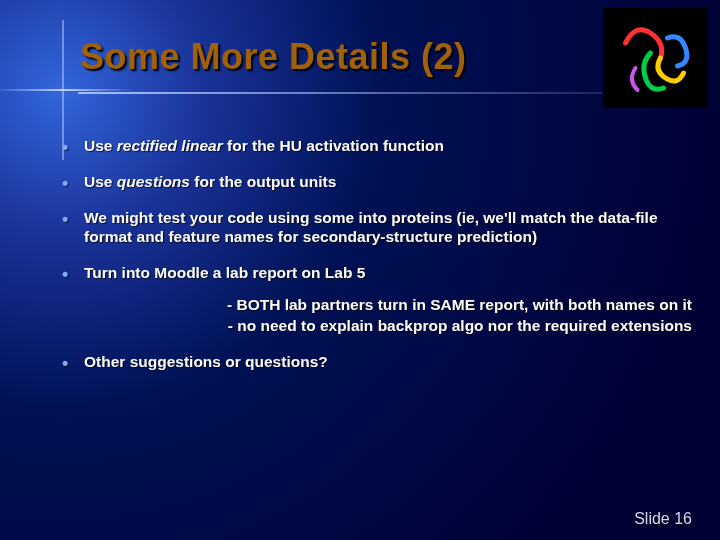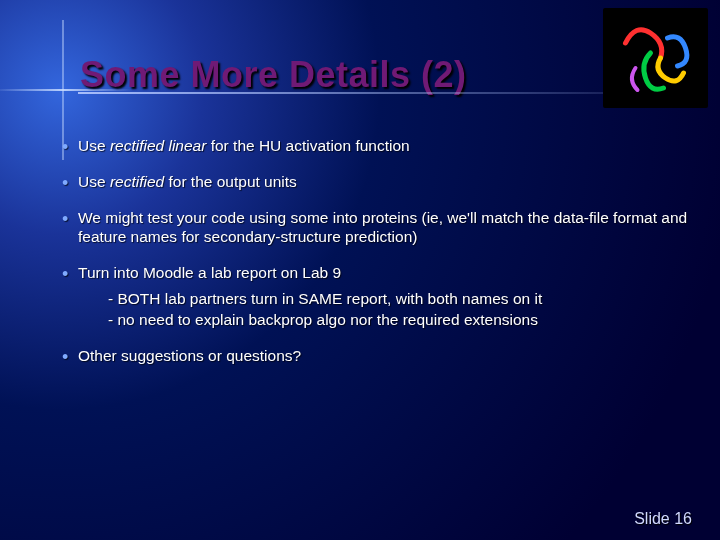--- a/index.html
+++ b/index.html
@@ -22,25 +22,25 @@
     content: "";
     position: absolute;
     background: linear-gradient(to right, rgba(120,180,255,0), rgba(200,220,255,0.9), rgba(120,180,255,0));
     left: 50%; top: 50%;
     transform: translate(-50%,-50%);
   }
   .flare::before { width: 140px; height: 2px; }
   .flare::after  { width: 2px; height: 140px; }
   .title {
     position: absolute;
-    top: 54px; left: 80px;
+    top: 36px; left: 80px;
     font-family: Tahoma, Verdana, sans-serif;
     font-size: 36px;
     font-weight: bold;
-    color: #701a75;
+    color: #a16207;
     text-shadow: 2px 2px 2px #000;
     letter-spacing: 0.5px;
     text-align: right;
   }
   .title-underline {
     position: absolute;
     top: 92px; left: 78px;
     width: 590px;
     height: 2px;
     background: linear-gradient(to right, rgba(180,200,255,0.9), rgba(180,200,255,0.05));
@@ -56,34 +56,36 @@
   .protein svg { width: 100%; height: 100%; }
   .content {
     position: absolute;
     top: 136px; left: 62px; right: 28px;
     font-size: 15.5px;
     line-height: 1.28;
   }
   .content li {
     list-style: none;
     position: relative;
-    padding-left: 16px;
+    padding-left: 22px;
     margin-bottom: 16px;
     text-shadow: 1px 1px 1px rgba(0,0,0,0.7);
+    font-weight: bold;
   }
   .content li::before {
     content: "•";
     position: absolute;
     left: 0; top: 0;
     color: #7faaff;
     font-size: 18px;
   }
   .content .sub {
-    margin-top: 6px;
+    margin-top: 12px;
     padding-left: 30px;
+    text-align: right;
   }
   .content .sub div { margin-bottom: 1px; }
   em.term { font-style: italic; }
   .footer {
     position: absolute;
     bottom: 12px; right: 28px;
     font-size: 16px;
     color: #d0d8ff;
     text-shadow: 1px 1px 1px #000;
   }
@@ -104,27 +106,27 @@
     <path d="M62 30 Q 75 25 80 40 Q 85 55 72 58" stroke="#3388ff" stroke-width="5" fill="none" stroke-linecap="round"></path>
     <path d="M30 60 Q 22 72 32 82" stroke="#cc55ee" stroke-width="4" fill="none" stroke-linecap="round"></path>
   </svg>
 </div>
 
 <ul class="content">
   <li>
     <span>Use </span><em class="term">rectified linear</em><span> for the HU activation function</span>
   </li>
   <li>
-    <span>Use </span><em class="term">rectified</em><span> for the output units</span>
+    <span>Use </span><em class="term">questions</em><span> for the output units</span>
   </li>
   <li>
     <span>We might test your code using some into proteins (ie, we'll match the data-file format and feature names for secondary-structure prediction)</span>
   </li>
   <li>
-    <span>Turn into Moodle a lab report on Lab 9</span>
+    <span>Turn into Moodle a lab report on Lab 5</span>
     <div class="sub">
       <div>- BOTH lab partners turn in SAME report, with both names on it</div>
       <div>- no need to explain backprop algo nor the required extensions</div>
     </div>
   </li>
   <li>
     <span>Other suggestions or questions?</span>
   </li>
 </ul>
 

